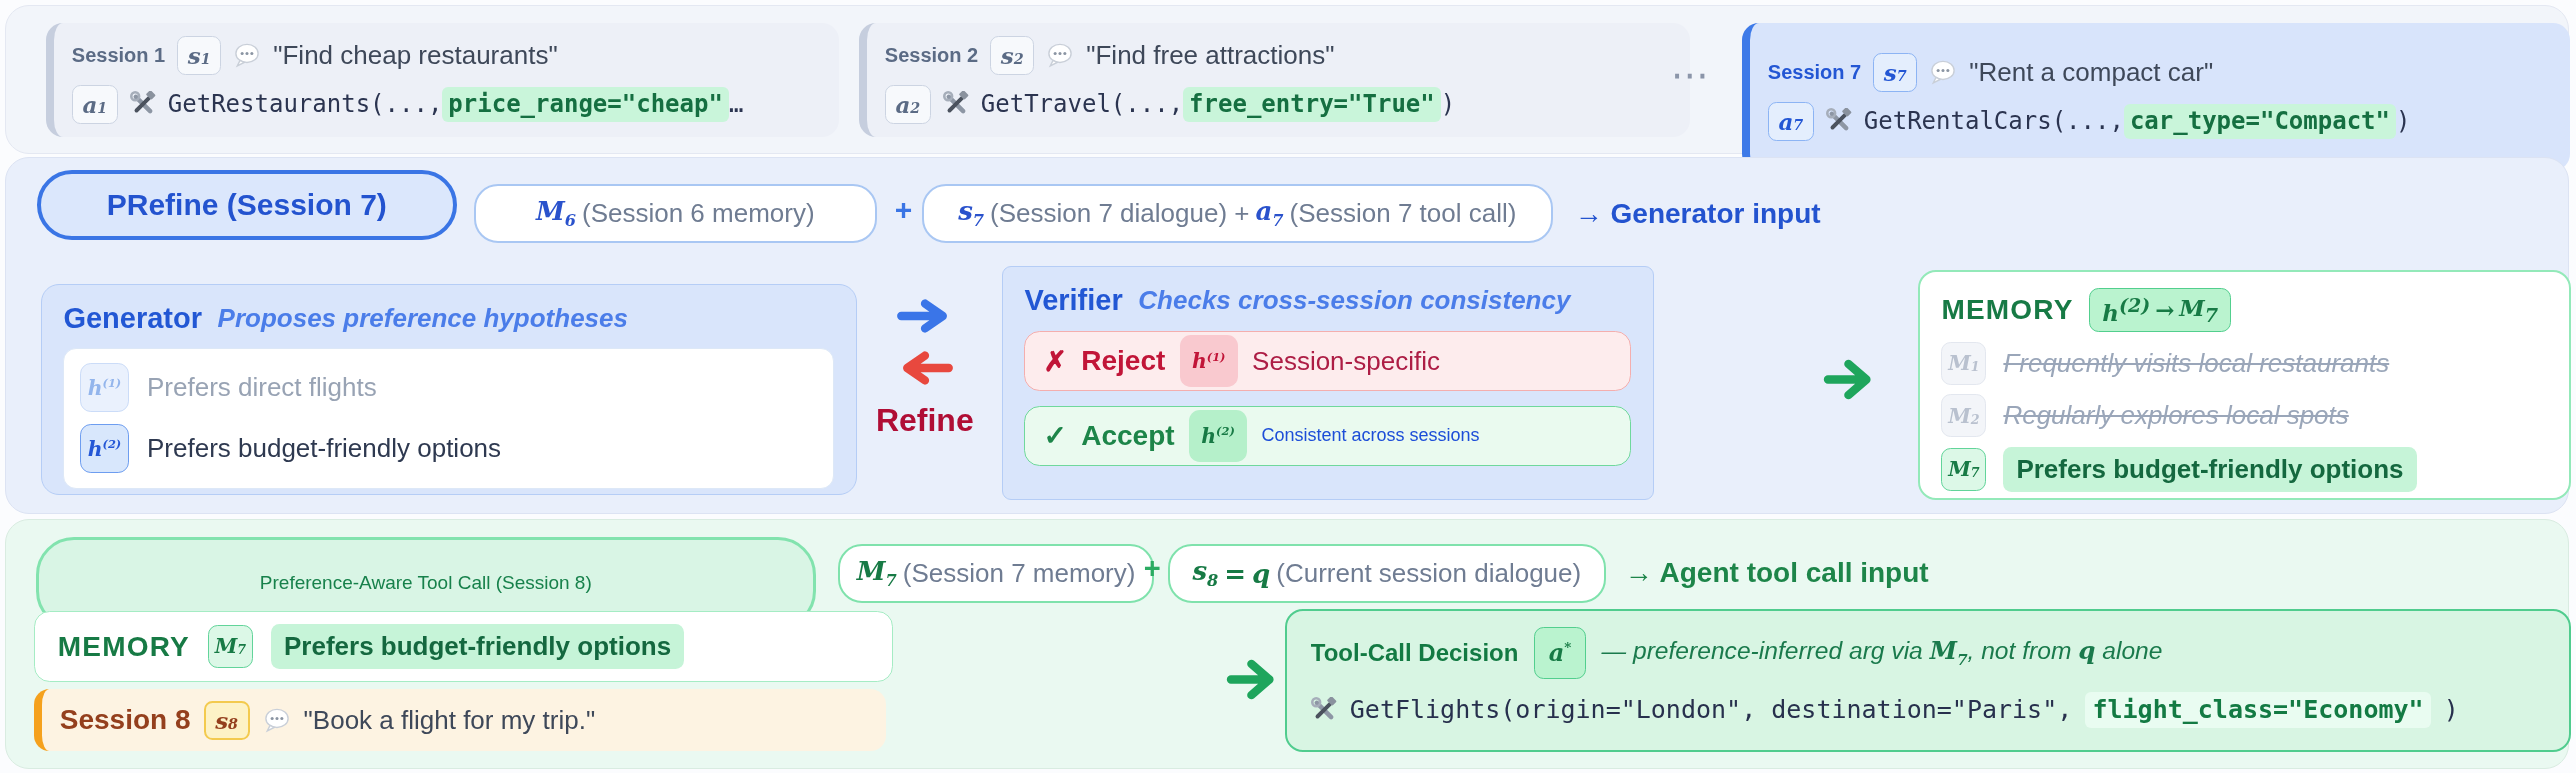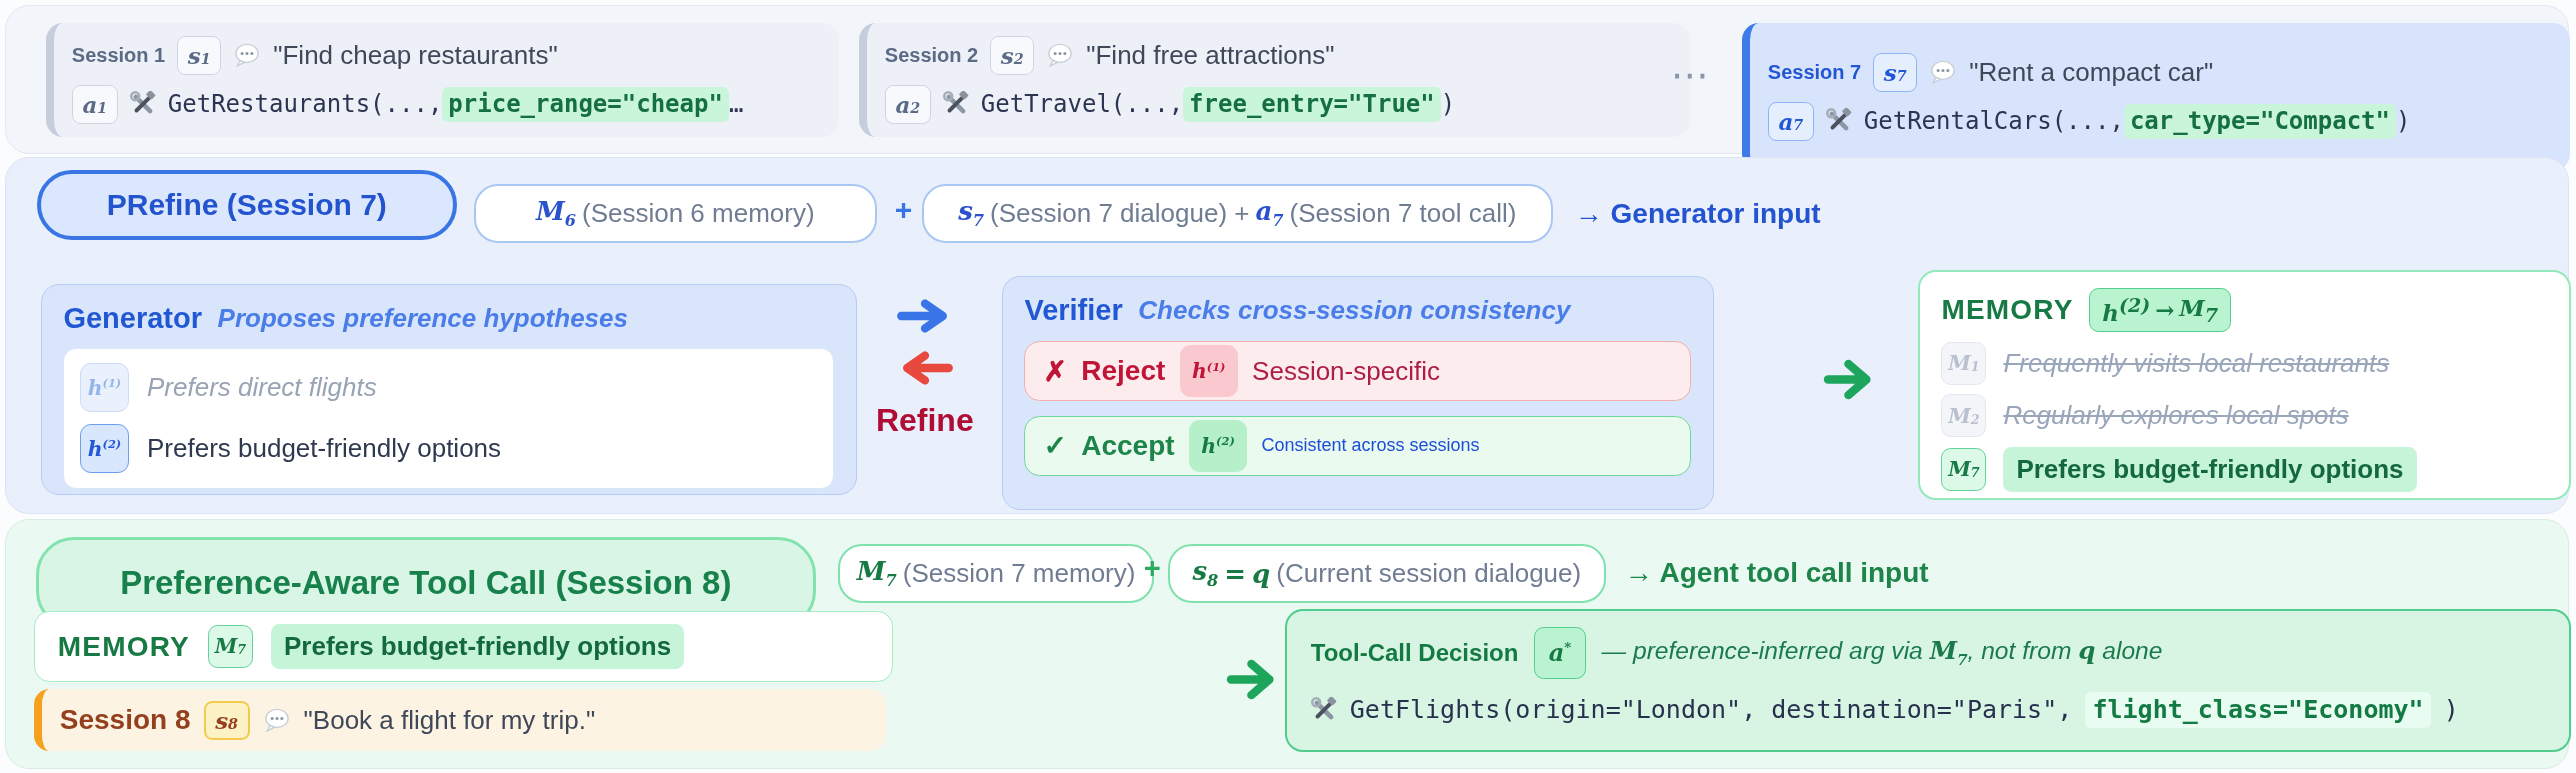--- a/index.html
+++ b/index.html
@@ -25,21 +25,21 @@
   .sc-blue .chip-session{background:#e4eefd;border-color:#8cb4f4;color:#2356d4;}
   .quote{font-size:26px;color:#3e4859;}
   .code{font-family:"DejaVu Sans Mono","Liberation Mono",monospace;font-size:24px;color:#2b3450;display:inline-flex;align-items:center;}
   .code .hl{background:#c9f5da;color:#156f41;font-weight:700;border-radius:6px;padding:3.6px 6px;}
   .dots{font-size:38px;color:#8b95a9;letter-spacing:6px;}
   
   .round-pill{position:absolute;display:inline-flex;align-items:center;justify-content:center;box-sizing:border-box;white-space:nowrap;}
   .prefine-pill{height:70px;border:4.2px solid #3a75e5;background:#dbe7fc;border-radius:37px;
     font-size:30px;font-weight:800;color:#2353cf;padding:0 40px;}
   .pref-pill-green{height:92px;border:3.6px solid #82e3ae;background:#d9f5e5;border-radius:38px;
-    font-size:33px;font-weight:700;color:#17814b;padding:0 38px;}
+    font-size:19px;font-weight:400;color:#17814b;padding:0 38px;}
   .io-pill{height:59px;background:#fff;border-radius:24px;padding:3px 17px;font-size:26px;color:#6f7c92;gap:6px;}
   .io-blue{border:2.4px solid #a9c7f3;}
   .io-green{border:2.4px solid #7fe2ac;}
   .math{font-family:"DejaVu Serif",serif;font-style:italic;font-weight:700;}
   .math sub{font-size:0.62em;transform:translateY(0.28em);}
   .m-blue{color:#2a52cc;}
   .m-green{color:#177a45;}
   .plus-blue{font-size:30px;font-weight:700;color:#3a75e5;}
   .plus-green{font-size:29px;font-weight:700;color:#2bab62;}
   .flow-label-blue{font-size:28px;font-weight:800;color:#2353cf;}
@@ -48,21 +48,21 @@
   .bigbox{position:absolute;box-sizing:border-box;border-radius:18px;}
   .bluebox{background:#d9e5fb;border:1.8px solid #b5cdf6;padding:17px 21.6px;}
   .title-row{display:flex;align-items:center;gap:15.6px;white-space:nowrap;}
   .title-blue{font-size:29px;font-weight:800;color:#2257d4;}
   .subtitle-blue{font-size:26px;font-style:italic;font-weight:600;color:#4b7de9;}
   .white-panel{background:#fff;border:1.2px solid #dde8f7;border-radius:13px;padding:8.4px 15.6px;margin-top:13px;}
   .hyp-row{display:flex;align-items:center;gap:18px;padding:6px 0;white-space:nowrap;}
   .chip-h{min-width:47px;height:47px;font-size:20.4px;border-radius:10.8px;}
   .chip-h.faded{background:#eaf1fd;border:1.8px solid #cbdcf8;color:#93b5ec;}
   .chip-h.active{background:#d8e7fc;border:1.8px solid #6d9df0;color:#2457d6;}
-  .hyp-faded{font-size:26px;font-style:italic;color:#98a3b4;}
+  .hyp-faded{font-size:26px;color:#98a3b4;}
   .hyp-active{font-size:26px;color:#2e3950;}
   .v-pill{display:flex;align-items:center;gap:14.4px;height:58px;border-radius:15.6px;padding:0 18px;margin-top:14.4px;white-space:nowrap;}
   .v-reject{background:#fdeced;border:1.8px solid #f4aeae;}
   .v-accept{background:#eafaef;border:1.8px solid #6fd89c;}
   .mark-red,.lbl-red{color:#c11538;}
   .mark-green,.lbl-green{color:#1d8549;}
   .mark-red,.mark-green{font-size:28px;font-weight:800;}
   .lbl-red,.lbl-green{font-size:28px;font-weight:800;}
   .chip-h.tag-red{background:#f9c9cf;border:none;color:#c11538;min-width:58px;height:52px;}
   .chip-h.tag-green{background:#b5f0ca;border:none;color:#177a45;min-width:58px;height:52px;}
@@ -259,21 +259,21 @@
     <div class="arrow-col" style="left:854px;top:139px;width:130px;">
       <svg width="62" height="38" viewBox="0 0 104 64">
           <path d="M12 32 H72 M52 11 L82 32 L52 53" fill="none" stroke="#3a75e8" stroke-width="14" stroke-linecap="round" stroke-linejoin="round"></path>
         </svg>
       <svg width="62" height="38" viewBox="0 0 104 64">
           <path d="M92 32 H32 M52 11 L22 32 L52 53" fill="none" stroke="#e8483e" stroke-width="14" stroke-linecap="round" stroke-linejoin="round"></path>
         </svg>
       <span class="refine-lbl">Refine</span>
     </div>
 
-    <div class="bigbox bluebox" style="left:996px;top:118px;width:712px;height:234px;">
+    <div class="bigbox bluebox" style="left:996px;top:108px;width:652px;height:234px;border-radius:9px;">
       <div class="title-row">
         <span class="title-blue">Verifier</span>
         <span class="subtitle-blue">Checks cross-session consistency</span>
       </div>
       <div class="v-pill v-reject">
         <span class="mark-red">✗</span>
         <span class="lbl-red">Reject</span>
         <span class="chip chip-h tag-red">
             <span>h</span>
             <sup>(1)</sup>

